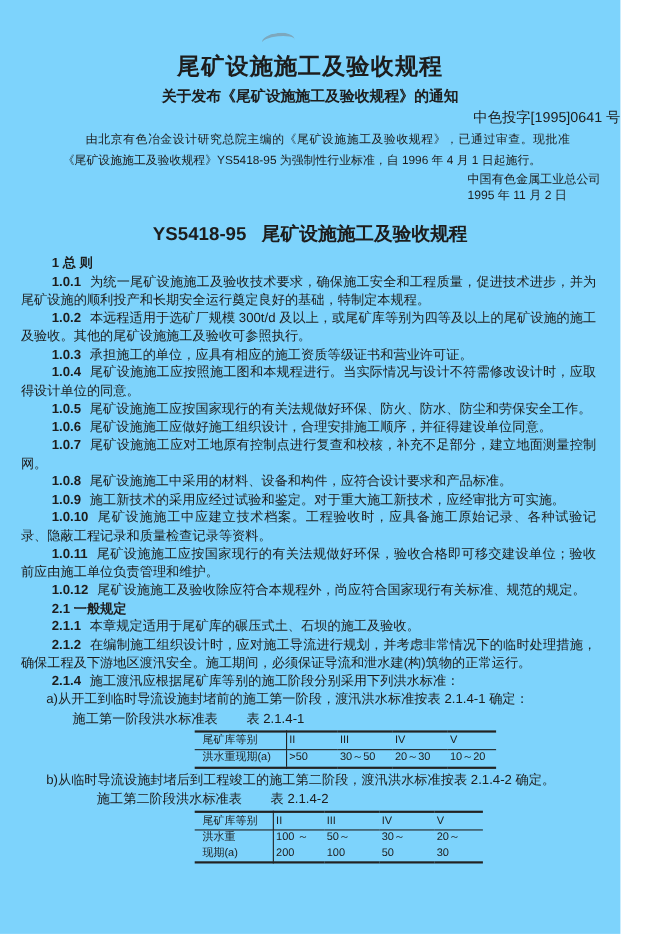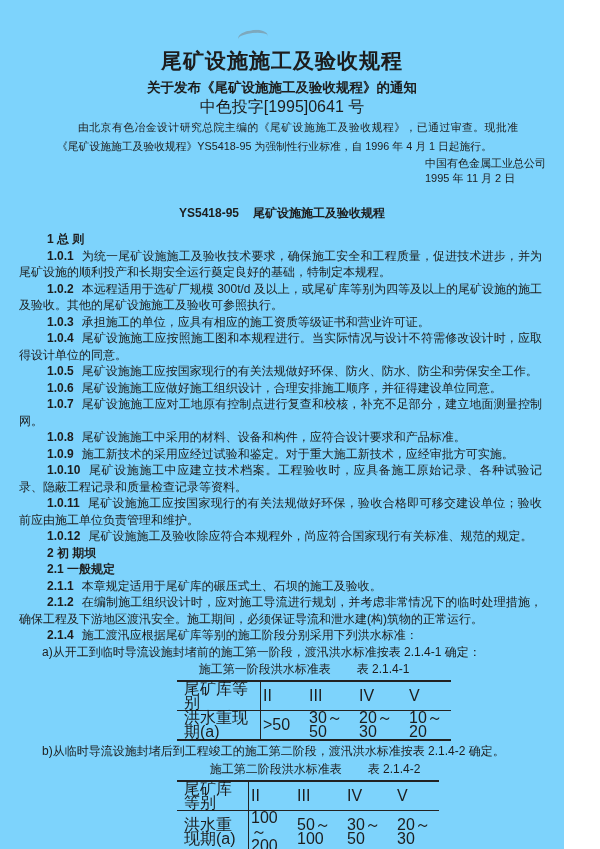--- a/index.html
+++ b/index.html
@@ -12,38 +12,38 @@
     font-family:Liberation Sans, sans-serif;
     color:#1d1d1d;
   }
   .smudge{
     position:absolute;left:238px;top:30px;width:30px;height:12px;
     border-top:3px solid rgba(125,125,125,.5);
     border-radius:50%;transform:rotate(-6deg);
   }
   .doc-title{margin:48px 0 0;text-align:center;font-size:21px;font-weight:bold;line-height:26px;letter-spacing:1px;}
   .doc-subtitle{margin:5px 0 0;text-align:center;font-size:13.5px;font-weight:bold;line-height:18px;}
-  .doc-no{margin:2px 0 0;text-align:center;font-size:16px;line-height:15px;}
+  .doc-no{margin:2px 0 0;text-align:right;font-size:13px;line-height:15px;}
   .notice-para{margin:4px 46px 0 57px;font-size:10.8px;line-height:18.5px;text-indent:21px;text-align:justify;}
   .signature{margin:1px 0 0 425px;font-size:11px;line-height:15px;}
-  .std-heading{margin:16px 0 0;text-align:center;font-size:12px;font-weight:bold;line-height:22px;}
+  .std-heading{margin:16px 0 0;text-align:center;font-size:17px;font-weight:bold;line-height:22px;}
   .std-heading .code{margin-right:14px;}
   .body-text{margin:7px 22px 0 19px;font-size:12px;line-height:16.5px;}
   .body-text p{margin:0;text-align:justify;}
   p.h{text-indent:28px;font-weight:bold;}
   p.item{text-indent:28px;}
   p.item .num{font-weight:bold;margin-right:8px;}
   p.sub{padding-left:23px;text-indent:0;}
-  .tcap{padding-left:47px;font-size:12px;line-height:16px;margin-top:1px;text-align:center;}
+  .tcap{padding-left:47px;font-size:12px;line-height:16px;margin-top:1px;}
   .tcap .tlabel{margin-left:26px;}
   .tcap.t2{padding-left:69px;}
   table.std{
     border-collapse:collapse;margin:3px 0 2px 158px;
     border-top:2px solid #222;border-bottom:2px solid #222;
-    font-size:16px;table-layout:fixed;
+    font-size:10px;table-layout:fixed;
   }
   table.std td{padding:0 2px;height:15px;line-height:14px;vertical-align:middle;text-align:left;}
   table.std td.c0{width:74px;border-right:1px solid #222;padding-left:7px;}
   table.std.t2 td.c0{width:62px;}
   table.std td.v1{width:42px;}
   table.std td.v2{width:46px;}
   table.std td.v3{width:46px;}
   table.std td.v4{width:40px;}
   table.std tr.hdr td{border-bottom:1px solid #222;}
   td.pre{white-space:pre-line;vertical-align:top;line-height:14.5px;padding-top:1px;padding-bottom:1px;}
@@ -74,21 +74,20 @@
     <p class="item"><b class="num">1.0.3</b><span>承担施工的单位，应具有相应的施工资质等级证书和营业许可证。</span></p>
     <p class="item"><b class="num">1.0.4</b><span>尾矿设施施工应按照施工图和本规程进行。当实际情况与设计不符需修改设计时，应取得设计单位的同意。</span></p>
     <p class="item"><b class="num">1.0.5</b><span>尾矿设施施工应按国家现行的有关法规做好环保、防火、防水、防尘和劳保安全工作。</span></p>
     <p class="item"><b class="num">1.0.6</b><span>尾矿设施施工应做好施工组织设计，合理安排施工顺序，并征得建设单位同意。</span></p>
     <p class="item"><b class="num">1.0.7</b><span>尾矿设施施工应对工地原有控制点进行复查和校核，补充不足部分，建立地面测量控制网。</span></p>
     <p class="item"><b class="num">1.0.8</b><span>尾矿设施施工中采用的材料、设备和构件，应符合设计要求和产品标准。</span></p>
     <p class="item"><b class="num">1.0.9</b><span>施工新技术的采用应经过试验和鉴定。对于重大施工新技术，应经审批方可实施。</span></p>
     <p class="item"><b class="num">1.0.10</b><span>尾矿设施施工中应建立技术档案。工程验收时，应具备施工原始记录、各种试验记录、隐蔽工程记录和质量检查记录等资料。</span></p>
     <p class="item"><b class="num">1.0.11</b><span>尾矿设施施工应按国家现行的有关法规做好环保，验收合格即可移交建设单位；验收前应由施工单位负责管理和维护。</span></p>
     <p class="item"><b class="num">1.0.12</b><span>尾矿设施施工及验收除应符合本规程外，尚应符合国家现行有关标准、规范的规定。</span></p>
-    <p class="h">2 初 期坝</p>
     <p class="h">2.1 一般规定</p>
     <p class="item"><b class="num">2.1.1</b><span>本章规定适用于尾矿库的碾压式土、石坝的施工及验收。</span></p>
     <p class="item"><b class="num">2.1.2</b><span>在编制施工组织设计时，应对施工导流进行规划，并考虑非常情况下的临时处理措施，确保工程及下游地区渡汛安全。施工期间，必须保证导流和泄水建(构)筑物的正常运行。</span></p>
     <p class="item"><b class="num">2.1.4</b><span>施工渡汛应根据尾矿库等别的施工阶段分别采用下列洪水标准：</span></p>
     <p class="sub">a)从开工到临时导流设施封堵前的施工第一阶段，渡汛洪水标准按表 2.1.4-1 确定：</p>
 
     <div class="tcap">
       <span>施工第一阶段洪水标准表</span><span class="tlabel">表 2.1.4-1</span>
     </div>
     <table class="std">

